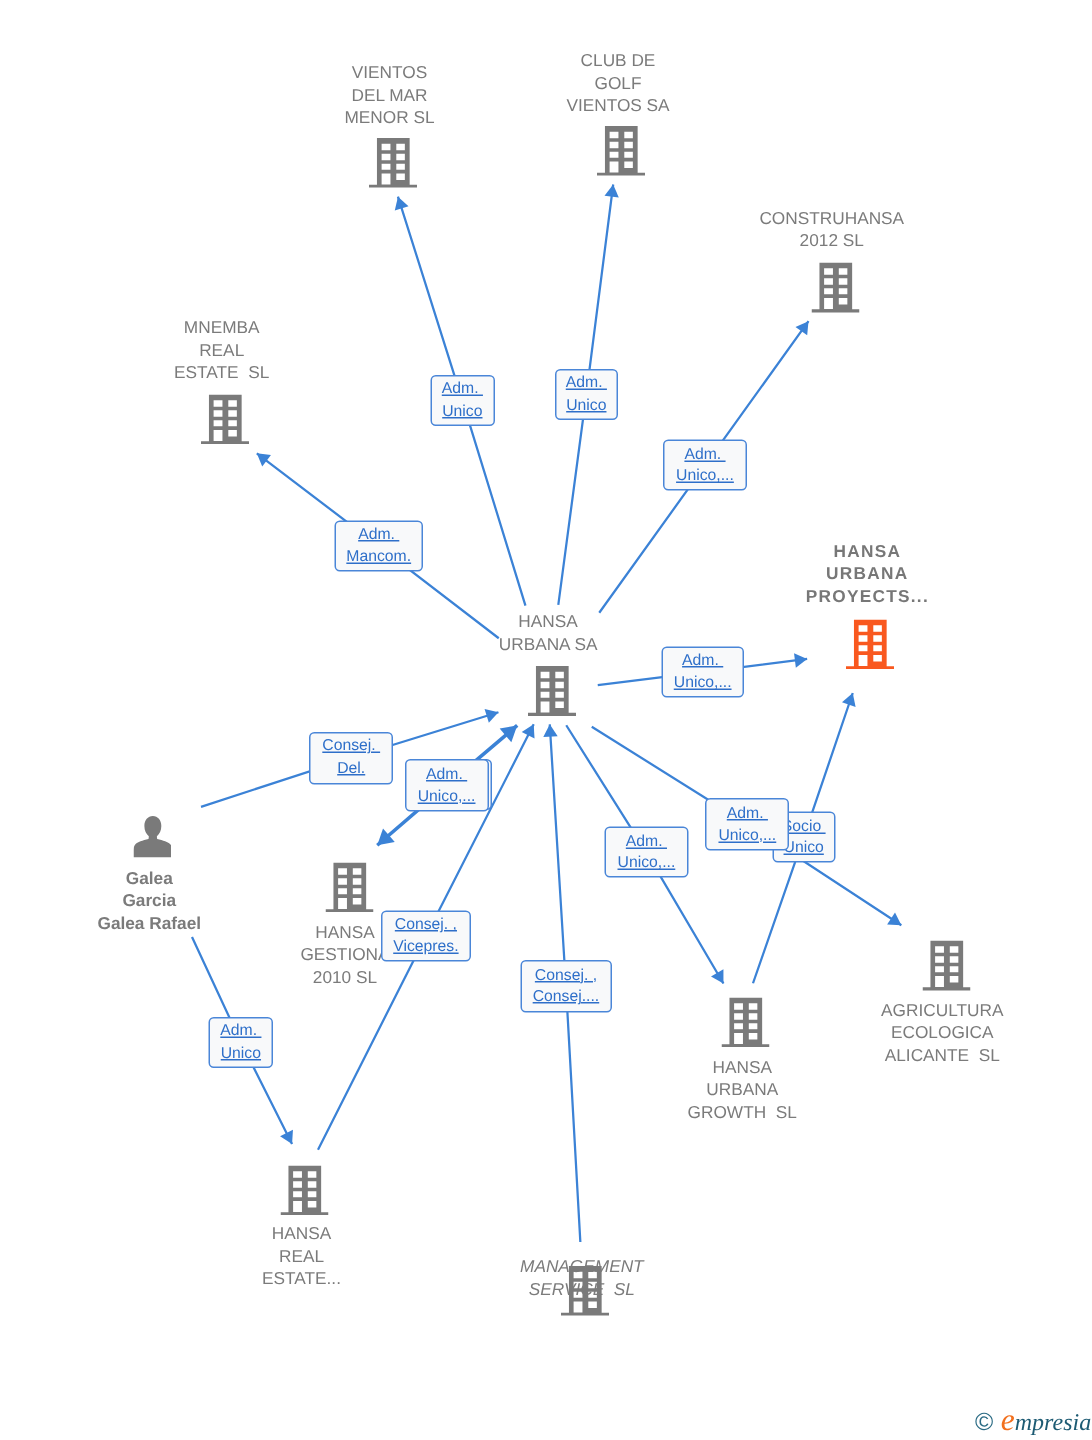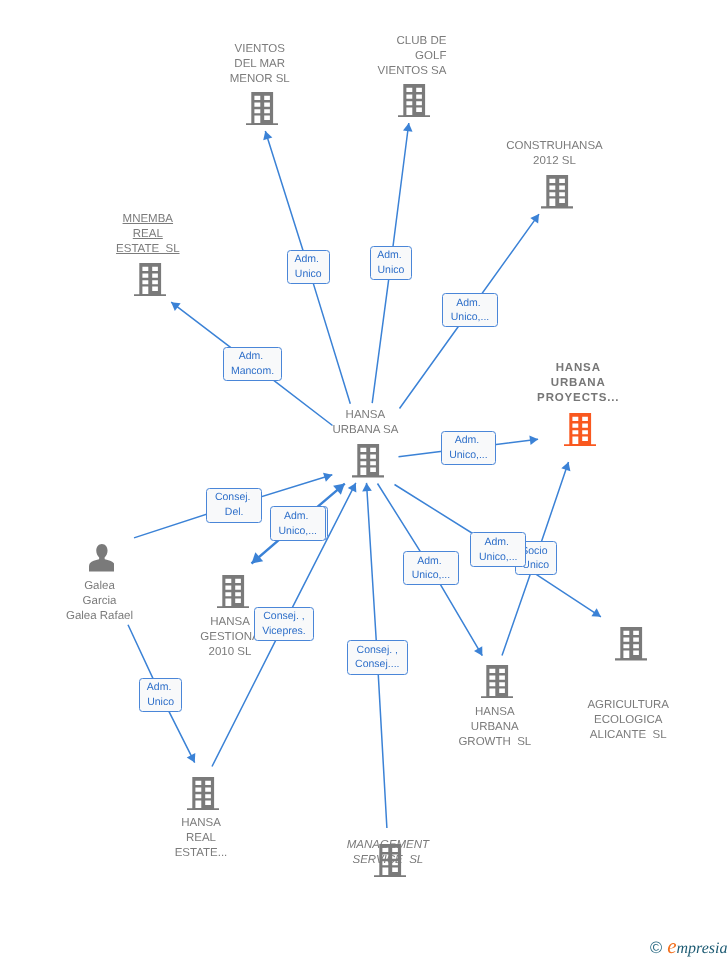--- a/index.html
+++ b/index.html
@@ -9,21 +9,21 @@
        -webkit-font-smoothing:antialiased;text-rendering:geometricPrecision;}
   #stage{position:relative;width:728px;height:960px;background:#fff;}
   svg#edges{position:absolute;left:0;top:0;width:728px;height:960px;pointer-events:none;}
   .node{position:absolute;}
   .node .lbl{position:absolute;text-align:center;color:#7b7b7b;font-size:11.5px;
     line-height:15px;white-space:pre;transform:translateX(-50%);}
   .node.hl .lbl{color:#777777;font-weight:bold;letter-spacing:0.85px;text-indent:0.85px;}
   .elabel{position:absolute;background:#f8f9fa;border:1.6px solid #4a86d8;border-radius:3.5px;
     color:#2e6fc9;font-size:10.5px;text-align:center;box-sizing:border-box;
     display:flex;flex-direction:column;justify-content:center;align-items:center;}
-  .elabel span{display:block;line-height:14.8px;white-space:pre;}
+  .elabel span{display:block;line-height:14.8px;white-space:pre;text-decoration:underline;}
   .wm{position:absolute;display:flex;align-items:baseline;}
 </style>
 </head>
 <body>
 
 <div id="stage">
   <svg id="edges" viewBox="0 0 728 960">
       <polyline points="350.3,403.7 308.2,266.9 265.3,131.1" fill="none" stroke="#3b82d6" stroke-width="1.5"></polyline>
       <polygon points="265.3,131.1 263.1930599409116,140.36503122430835 272.34714784410556,137.47320227698125" fill="#3b82d6"></polygon>
       <polyline points="372.2,403.2 390.9,262.8 408.8,123" fill="none" stroke="#3b82d6" stroke-width="1.5"></polyline>
@@ -55,63 +55,63 @@
 <div class="node" style="left: 0px; top: 0px; width: 0px; height: 0px;">
       <svg width="32" height="33.4" viewBox="0 0 32 33.4" style="position: absolute; left: 245.7px; top: 92px;">
         <path fill="#7a7a7a" fill-rule="evenodd" d="M5.3,0 H27.1 V31.2 H5.3 Z M0,31.2 H32 V33.4 H0 Z M8.4,3.8 H14.3 V8.1 H8.4 Z M8.4,10.5 H14.3 V14.8 H8.4 Z M8.4,17.2 H14.3 V21.2 H8.4 Z M8.4,23.6 H14.3 V31 H8.4 Z M18.2,3.8 H23.9 V8.1 H18.2 Z M18.2,10.5 H23.9 V14.8 H18.2 Z M18.2,17.2 H23.9 V21.2 H18.2 Z M18.2,23.6 H23.9 V28 H18.2 Z"></path>
       </svg>
       <div class="lbl" style="left: 259.7px; top: 41.8px;"><div>VIENTOS</div><div>DEL MAR</div><div>MENOR SL</div></div>
     </div>
     <div class="node" style="left: 0px; top: 0px; width: 0px; height: 0px;">
       <svg width="32" height="33.4" viewBox="0 0 32 33.4" style="position: absolute; left: 397.7px; top: 84.1px;">
         <path fill="#7a7a7a" fill-rule="evenodd" d="M5.3,0 H27.1 V31.2 H5.3 Z M0,31.2 H32 V33.4 H0 Z M8.4,3.8 H14.3 V8.1 H8.4 Z M8.4,10.5 H14.3 V14.8 H8.4 Z M8.4,17.2 H14.3 V21.2 H8.4 Z M8.4,23.6 H14.3 V31 H8.4 Z M18.2,3.8 H23.9 V8.1 H18.2 Z M18.2,10.5 H23.9 V14.8 H18.2 Z M18.2,17.2 H23.9 V21.2 H18.2 Z M18.2,23.6 H23.9 V28 H18.2 Z"></path>
       </svg>
-      <div class="lbl" style="left: 412px; top: 33.5px; text-align: right;"><div>CLUB DE</div><div>GOLF</div><div>VIENTOS SA</div></div>
+      <div class="lbl" style="left: 412px; top: 33.5px;"><div>CLUB DE</div><div>GOLF</div><div>VIENTOS SA</div></div>
     </div>
     <div class="node" style="left: 0px; top: 0px; width: 0px; height: 0px;">
       <svg width="32" height="33.4" viewBox="0 0 32 33.4" style="position: absolute; left: 540.7px; top: 175.3px;">
         <path fill="#7a7a7a" fill-rule="evenodd" d="M5.3,0 H27.1 V31.2 H5.3 Z M0,31.2 H32 V33.4 H0 Z M8.4,3.8 H14.3 V8.1 H8.4 Z M8.4,10.5 H14.3 V14.8 H8.4 Z M8.4,17.2 H14.3 V21.2 H8.4 Z M8.4,23.6 H14.3 V31 H8.4 Z M18.2,3.8 H23.9 V8.1 H18.2 Z M18.2,10.5 H23.9 V14.8 H18.2 Z M18.2,17.2 H23.9 V21.2 H18.2 Z M18.2,23.6 H23.9 V28 H18.2 Z"></path>
       </svg>
       <div class="lbl" style="left: 554.5px; top: 139.4px;"><div>CONSTRUHANSA</div><div>2012 SL</div></div>
     </div>
     <div class="node" style="left: 0px; top: 0px; width: 0px; height: 0px;">
       <svg width="32" height="33.4" viewBox="0 0 32 33.4" style="position: absolute; left: 133.8px; top: 263.1px;">
         <path fill="#7a7a7a" fill-rule="evenodd" d="M5.3,0 H27.1 V31.2 H5.3 Z M0,31.2 H32 V33.4 H0 Z M8.4,3.8 H14.3 V8.1 H8.4 Z M8.4,10.5 H14.3 V14.8 H8.4 Z M8.4,17.2 H14.3 V21.2 H8.4 Z M8.4,23.6 H14.3 V31 H8.4 Z M18.2,3.8 H23.9 V8.1 H18.2 Z M18.2,10.5 H23.9 V14.8 H18.2 Z M18.2,17.2 H23.9 V21.2 H18.2 Z M18.2,23.6 H23.9 V28 H18.2 Z"></path>
       </svg>
-      <div class="lbl" style="left: 147.8px; top: 212.3px; text-decoration: underline;"><div>MNEMBA</div><div>REAL</div><div>ESTATE  SL</div></div>
+      <div class="lbl" style="left: 147.8px; top: 212.3px;"><div>MNEMBA</div><div>REAL</div><div>ESTATE  SL</div></div>
     </div>
     <div class="node hl" style="left: 0px; top: 0px; width: 0px; height: 0px;">
       <svg width="32" height="33.4" viewBox="0 0 32 33.4" style="position: absolute; left: 564.2px; top: 413.1px;">
         <path fill="#f9581f" fill-rule="evenodd" d="M5.3,0 H27.1 V31.2 H5.3 Z M0,31.2 H32 V33.4 H0 Z M8.4,3.8 H14.3 V8.1 H8.4 Z M8.4,10.5 H14.3 V14.8 H8.4 Z M8.4,17.2 H14.3 V21.2 H8.4 Z M8.4,23.6 H14.3 V31 H8.4 Z M18.2,3.8 H23.9 V8.1 H18.2 Z M18.2,10.5 H23.9 V14.8 H18.2 Z M18.2,17.2 H23.9 V21.2 H18.2 Z M18.2,23.6 H23.9 V28 H18.2 Z"></path>
       </svg>
       <div class="lbl" style="left: 577.8px; top: 361.4px;"><div>HANSA</div><div>URBANA</div><div>PROYECTS...</div></div>
     </div>
     <div class="node" style="left: 0px; top: 0px; width: 0px; height: 0px;">
       <svg width="32" height="33.4" viewBox="0 0 32 33.4" style="position: absolute; left: 351.7px; top: 444.2px;">
         <path fill="#7a7a7a" fill-rule="evenodd" d="M5.3,0 H27.1 V31.2 H5.3 Z M0,31.2 H32 V33.4 H0 Z M8.4,3.8 H14.3 V8.1 H8.4 Z M8.4,10.5 H14.3 V14.8 H8.4 Z M8.4,17.2 H14.3 V21.2 H8.4 Z M8.4,23.6 H14.3 V31 H8.4 Z M18.2,3.8 H23.9 V8.1 H18.2 Z M18.2,10.5 H23.9 V14.8 H18.2 Z M18.2,17.2 H23.9 V21.2 H18.2 Z M18.2,23.6 H23.9 V28 H18.2 Z"></path>
       </svg>
       <div class="lbl" style="left: 365.4px; top: 408.1px;"><div>HANSA</div><div>URBANA SA</div></div>
     </div>
     <div class="node" style="left: 0px; top: 0px; width: 0px; height: 0px;">
       <svg width="25.8" height="27.5" viewBox="0 0 25.8 27.5" style="position: absolute; left: 88.6px; top: 544px;">
         <path fill="#7a7a7a" d="M12.9,0 C9.6,0 7.25,2.85 7.25,6.6 C7.25,9.5 8.45,12.0 10.2,13.45 C10.2,14.2 10.15,14.8 10.0,15.3 C6.2,16.2 2.6,17.3 1.15,18.95 C0.3,19.9 0,21.5 0,23.0 L0,27.5 L25.8,27.5 L25.8,23.0 C25.8,21.5 25.5,19.9 24.65,18.95 C23.2,17.3 19.6,16.2 15.8,15.3 C15.65,14.8 15.6,14.2 15.6,13.45 C17.35,12.0 18.55,9.5 18.55,6.6 C18.55,2.85 16.2,0 12.9,0 Z"></path>
       </svg>
-      <div class="lbl" style="left: 99.5px; top: 579px;"><div>Galea</div><div>Garcia</div><div>Galea Rafael</div></div>
+      <div class="lbl" style="left: 99.5px; top: 579px; font-weight: bold;"><div>Galea</div><div>Garcia</div><div>Galea Rafael</div></div>
     </div>
     <div class="node" style="left: 0px; top: 0px; width: 0px; height: 0px;">
       <svg width="32" height="33.4" viewBox="0 0 32 33.4" style="position: absolute; left: 216.5px; top: 575.1px;">
         <path fill="#7a7a7a" fill-rule="evenodd" d="M5.3,0 H27.1 V31.2 H5.3 Z M0,31.2 H32 V33.4 H0 Z M8.4,3.8 H14.3 V8.1 H8.4 Z M8.4,10.5 H14.3 V14.8 H8.4 Z M8.4,17.2 H14.3 V21.2 H8.4 Z M8.4,23.6 H14.3 V31 H8.4 Z M18.2,3.8 H23.9 V8.1 H18.2 Z M18.2,10.5 H23.9 V14.8 H18.2 Z M18.2,17.2 H23.9 V21.2 H18.2 Z M18.2,23.6 H23.9 V28 H18.2 Z"></path>
       </svg>
       <div class="lbl" style="left: 230px; top: 615.3px;"><div>HANSA</div><div>GESTIONA</div><div>2010 SL</div></div>
     </div>
     <div class="node" style="left: 0px; top: 0px; width: 0px; height: 0px;">
       <svg width="32" height="33.4" viewBox="0 0 32 33.4" style="position: absolute; left: 614.5px; top: 627.3px;">
         <path fill="#7a7a7a" fill-rule="evenodd" d="M5.3,0 H27.1 V31.2 H5.3 Z M0,31.2 H32 V33.4 H0 Z M8.4,3.8 H14.3 V8.1 H8.4 Z M8.4,10.5 H14.3 V14.8 H8.4 Z M8.4,17.2 H14.3 V21.2 H8.4 Z M8.4,23.6 H14.3 V31 H8.4 Z M18.2,3.8 H23.9 V8.1 H18.2 Z M18.2,10.5 H23.9 V14.8 H18.2 Z M18.2,17.2 H23.9 V21.2 H18.2 Z M18.2,23.6 H23.9 V28 H18.2 Z"></path>
       </svg>
-      <div class="lbl" style="left: 628.2px; top: 666.8px; margin-top: 31px;"><div>AGRICULTURA</div><div>ECOLOGICA</div><div>ALICANTE  SL</div></div>
+      <div class="lbl" style="left: 628.2px; top: 666.8px;"><div>AGRICULTURA</div><div>ECOLOGICA</div><div>ALICANTE  SL</div></div>
     </div>
     <div class="node" style="left: 0px; top: 0px; width: 0px; height: 0px;">
       <svg width="32" height="33.4" viewBox="0 0 32 33.4" style="position: absolute; left: 481.4px; top: 665px;">
         <path fill="#7a7a7a" fill-rule="evenodd" d="M5.3,0 H27.1 V31.2 H5.3 Z M0,31.2 H32 V33.4 H0 Z M8.4,3.8 H14.3 V8.1 H8.4 Z M8.4,10.5 H14.3 V14.8 H8.4 Z M8.4,17.2 H14.3 V21.2 H8.4 Z M8.4,23.6 H14.3 V31 H8.4 Z M18.2,3.8 H23.9 V8.1 H18.2 Z M18.2,10.5 H23.9 V14.8 H18.2 Z M18.2,17.2 H23.9 V21.2 H18.2 Z M18.2,23.6 H23.9 V28 H18.2 Z"></path>
       </svg>
       <div class="lbl" style="left: 494.8px; top: 705.1px;"><div>HANSA</div><div>URBANA</div><div>GROWTH  SL</div></div>
     </div>
     <div class="node" style="left: 0px; top: 0px; width: 0px; height: 0px;">
       <svg width="32" height="33.4" viewBox="0 0 32 33.4" style="position: absolute; left: 187.2px; top: 776.9px;">
         <path fill="#7a7a7a" fill-rule="evenodd" d="M5.3,0 H27.1 V31.2 H5.3 Z M0,31.2 H32 V33.4 H0 Z M8.4,3.8 H14.3 V8.1 H8.4 Z M8.4,10.5 H14.3 V14.8 H8.4 Z M8.4,17.2 H14.3 V21.2 H8.4 Z M8.4,23.6 H14.3 V31 H8.4 Z M18.2,3.8 H23.9 V8.1 H18.2 Z M18.2,10.5 H23.9 V14.8 H18.2 Z M18.2,17.2 H23.9 V21.2 H18.2 Z M18.2,23.6 H23.9 V28 H18.2 Z"></path>

